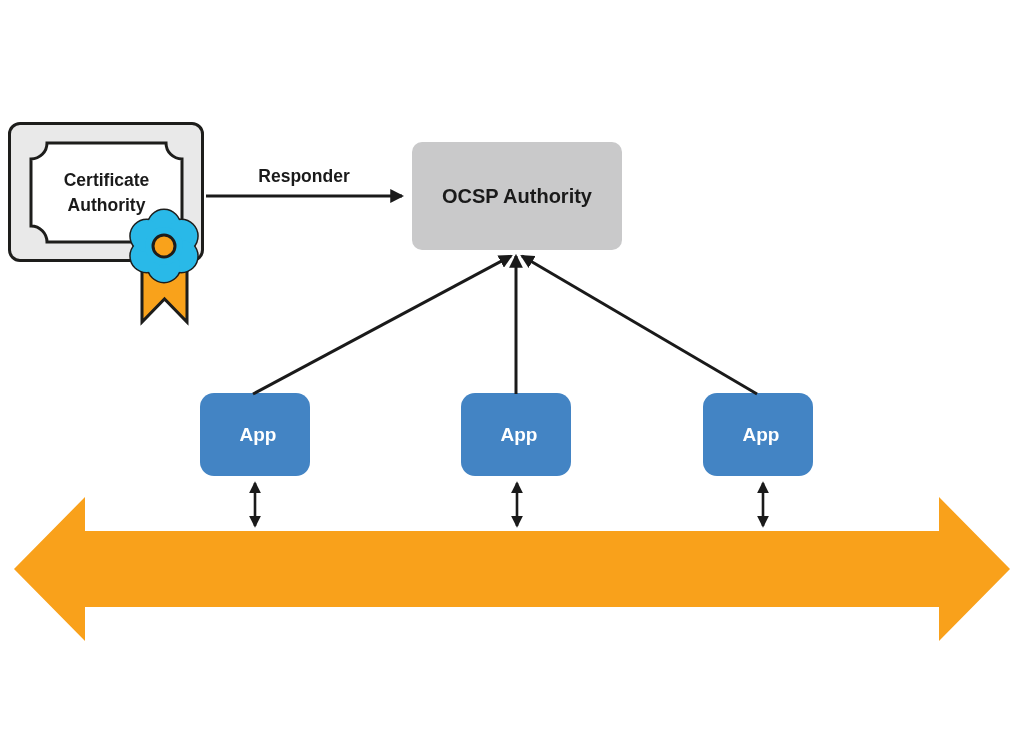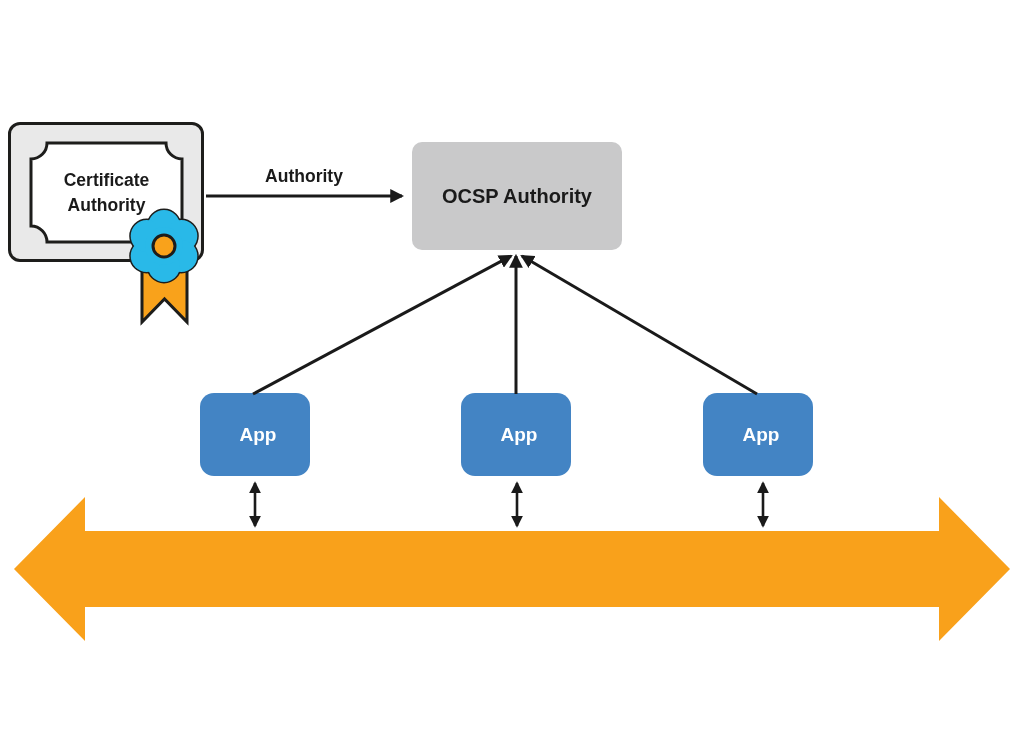--- a/index.html
+++ b/index.html
@@ -110,20 +110,20 @@
 
     <line x1="255" y1="483" x2="255" y2="526" stroke="#1A1A1A" stroke-width="2.6" marker-start="url(#ah)" marker-end="url(#ah)"></line>
     <line x1="517" y1="483" x2="517" y2="526" stroke="#1A1A1A" stroke-width="2.6" marker-start="url(#ah)" marker-end="url(#ah)"></line>
     <line x1="763" y1="483" x2="763" y2="526" stroke="#1A1A1A" stroke-width="2.6" marker-start="url(#ah)" marker-end="url(#ah)"></line>
 
     <polygon points="14,569 85,497 85,531 939,531 939,497 1010,569 939,641 939,607 85,607 85,641" fill="#F9A11B"></polygon>
   </svg>
 
   <div class="layer">
     <div class="label ca-label">Certificate Authority</div>
-    <div class="label revocation-label">Authority</div>
+    <div class="label revocation-label">Responder</div>
     <div class="label ocsp-label">OCSP Authority</div>
     <div class="label app-label app-1">App</div>
     <div class="label app-label app-2">App</div>
     <div class="label app-label app-3">App</div>
   </div>
 
 </div>
 
 </body></html>

